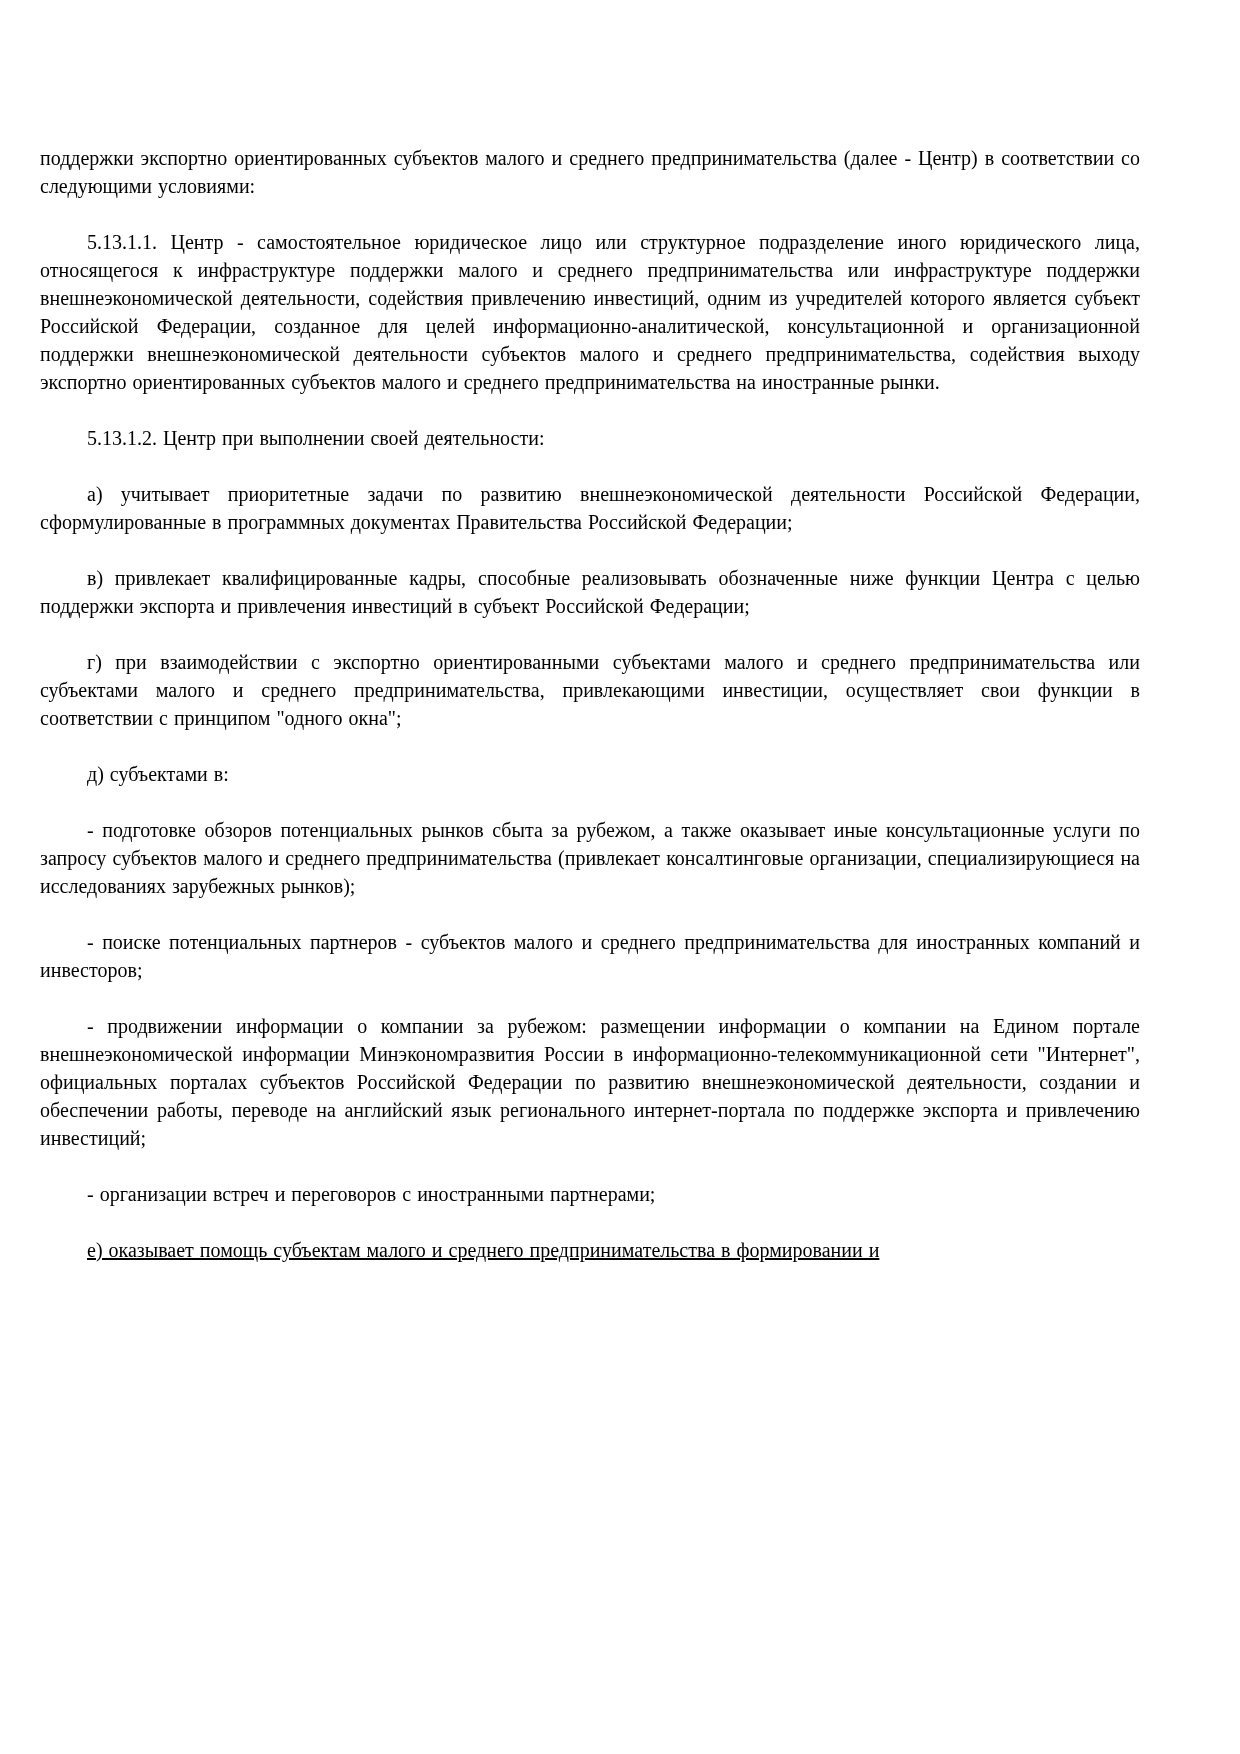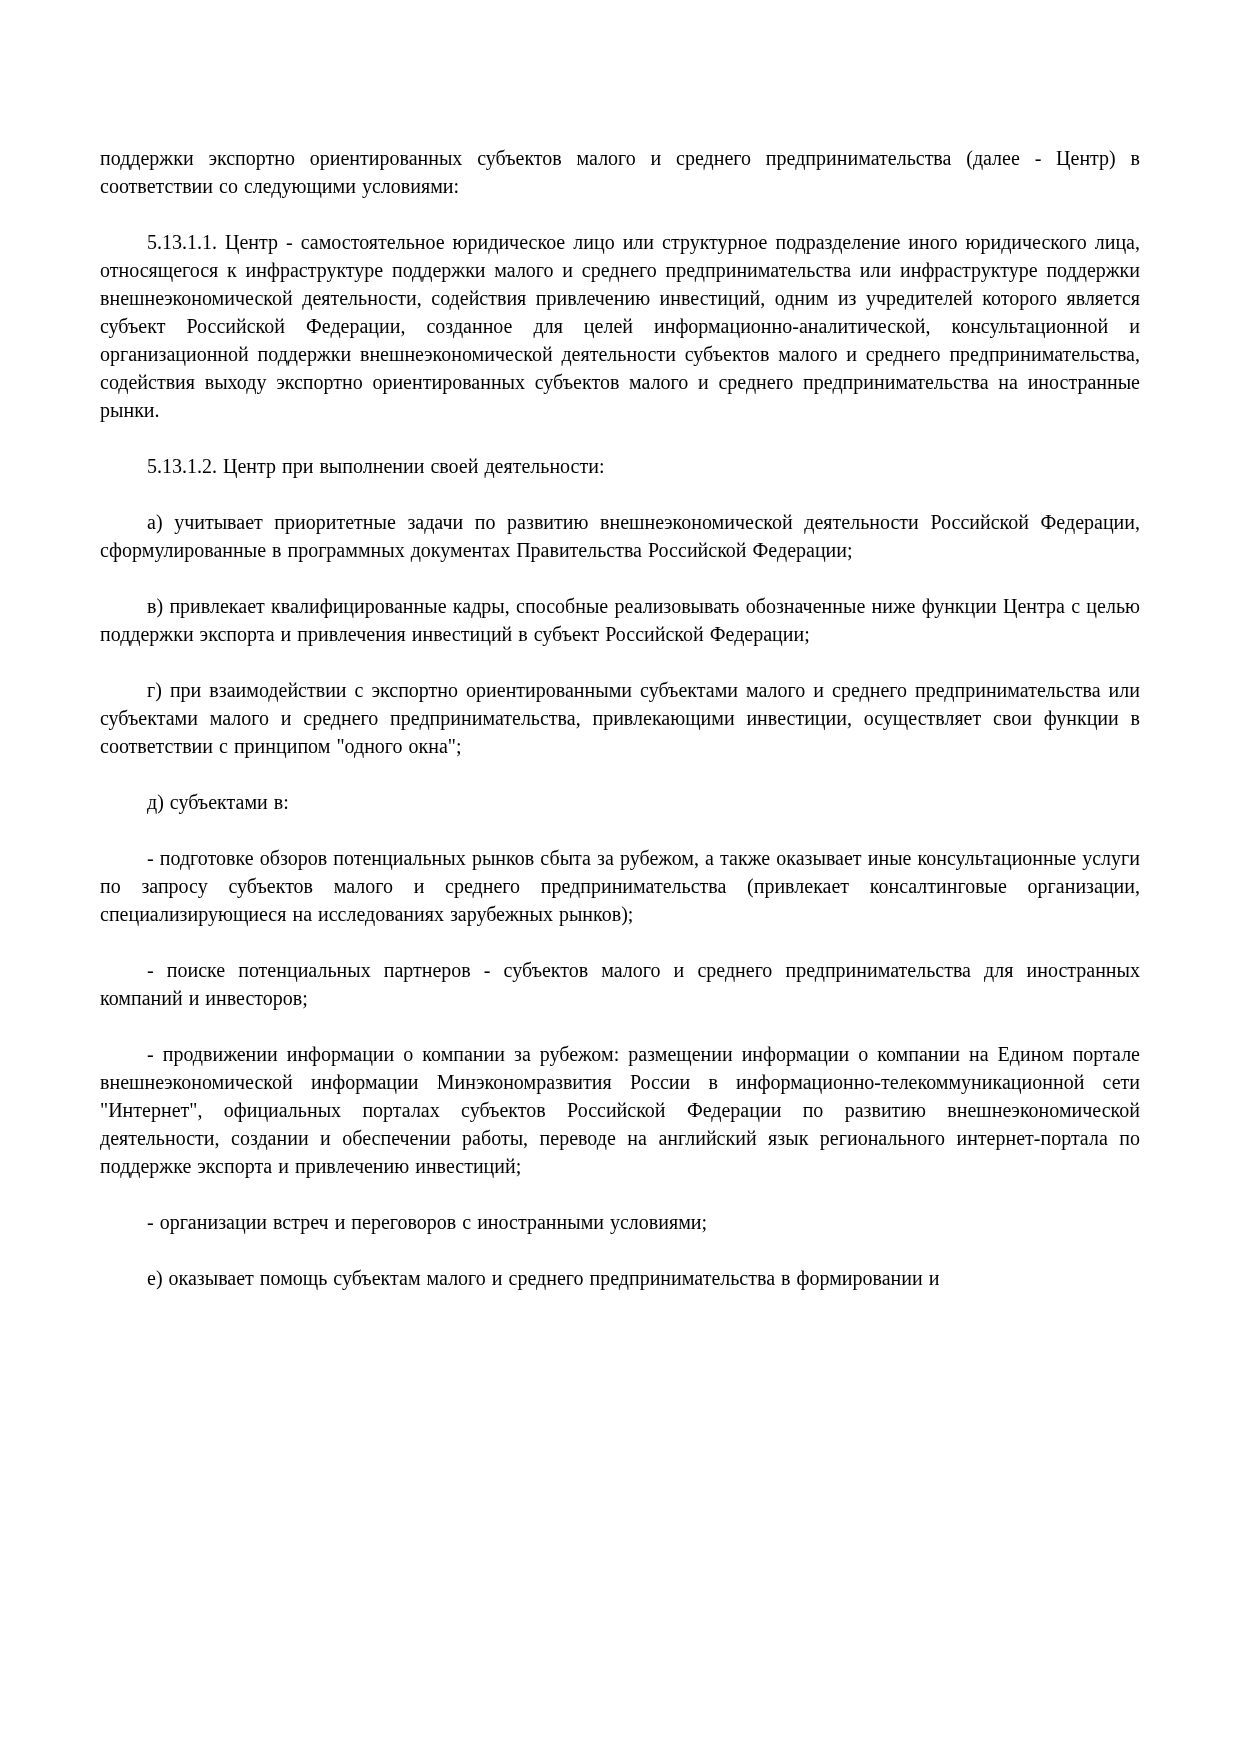--- a/index.html
+++ b/index.html
@@ -11,49 +11,50 @@
     width: 1240px;
     min-height: 1754px;
     font-family: "Liberation Serif", "DejaVu Serif", serif;
     color: #000000;
     box-sizing: border-box;
   }
   .page {
     box-sizing: border-box;
     width: 1240px;
     min-height: 1754px;
-    padding: 144px 100px 60px 100px;
+    padding: 144px 100px 60px 40px;
     background: #ffffff;
   }
   .doc-body p.doc {
     margin: 0 0 28px 0;
     font-size: 20px;
     line-height: 28px;
     text-align: justify;
     text-indent: 47px;
     word-spacing: 1px;
   }
   .doc-body p.doc.no-indent {
     text-indent: 0;
   }
   .doc-body p.doc:last-child {
     margin-bottom: 8px;
+    text-decoration: underline;
   }
 </style>
 </head>
 <body>
 
 <div class="page">
   <div class="doc-body">
     <p class="doc no-indent">поддержки экспортно ориентированных субъектов малого и среднего предпринимательства (далее - Центр) в соответствии со следующими условиями:</p>
     <p class="doc">5.13.1.1. Центр - самостоятельное юридическое лицо или структурное подразделение иного юридического лица, относящегося к инфраструктуре поддержки малого и среднего предпринимательства или инфраструктуре поддержки внешнеэкономической деятельности, содействия привлечению инвестиций, одним из учредителей которого является субъект Российской Федерации, созданное для целей информационно-аналитической, консультационной и организационной поддержки внешнеэкономической деятельности субъектов малого и среднего предпринимательства, содействия выходу экспортно ориентированных субъектов малого и среднего предпринимательства на иностранные рынки.</p>
     <p class="doc">5.13.1.2. Центр при выполнении своей деятельности:</p>
     <p class="doc">а) учитывает приоритетные задачи по развитию внешнеэкономической деятельности Российской Федерации, сформулированные в программных документах Правительства Российской Федерации;</p>
     <p class="doc">в) привлекает квалифицированные кадры, способные реализовывать обозначенные ниже функции Центра с целью поддержки экспорта и привлечения инвестиций в субъект Российской Федерации;</p>
     <p class="doc">г) при взаимодействии с экспортно ориентированными субъектами малого и среднего предпринимательства или субъектами малого и среднего предпринимательства, привлекающими инвестиции, осуществляет свои функции в соответствии с принципом "одного окна";</p>
     <p class="doc">д) субъектами в:</p>
     <p class="doc">- подготовке обзоров потенциальных рынков сбыта за рубежом, а также оказывает иные консультационные услуги по запросу субъектов малого и среднего предпринимательства (привлекает консалтинговые организации, специализирующиеся на исследованиях зарубежных рынков);</p>
     <p class="doc">- поиске потенциальных партнеров - субъектов малого и среднего предпринимательства для иностранных компаний и инвесторов;</p>
     <p class="doc">- продвижении информации о компании за рубежом: размещении информации о компании на Едином портале внешнеэкономической информации Минэкономразвития России в информационно-телекоммуникационной сети "Интернет", официальных порталах субъектов Российской Федерации по развитию внешнеэкономической деятельности, создании и обеспечении работы, переводе на английский язык регионального интернет-портала по поддержке экспорта и привлечению инвестиций;</p>
-    <p class="doc">- организации встреч и переговоров с иностранными условиями;</p>
+    <p class="doc">- организации встреч и переговоров с иностранными партнерами;</p>
     <p class="doc">е) оказывает помощь субъектам малого и среднего предпринимательства в формировании и</p>
   </div>
 </div>
 
 </body></html>

